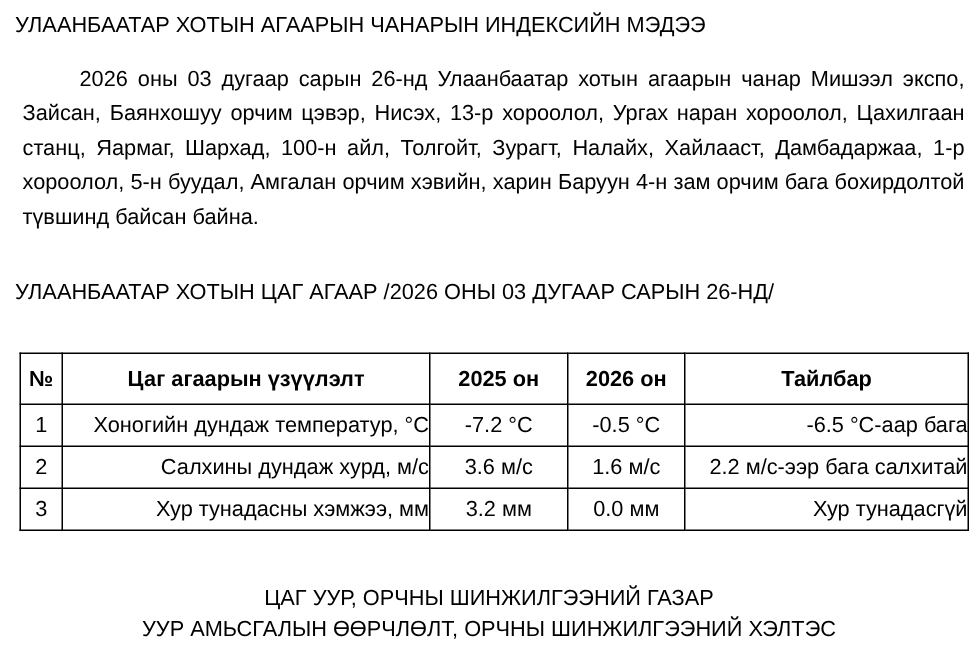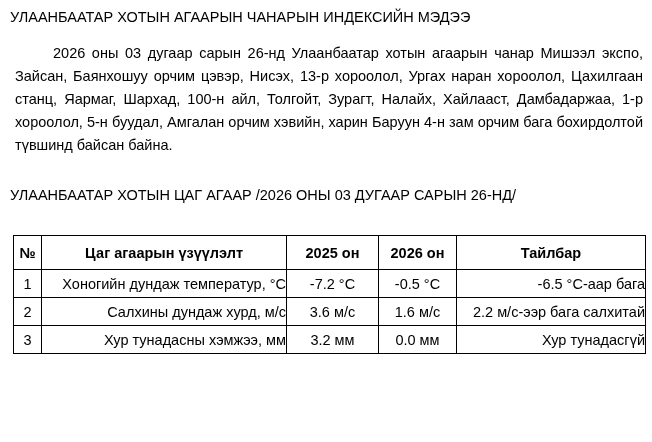--- a/index.html
+++ b/index.html
@@ -121,13 +121,15 @@
       <td class="cell-center">3</td>
       <td class="cell-left">Хур тунадасны хэмжээ, мм</td>
       <td class="cell-center">3.2 мм</td>
       <td class="cell-center">0.0 мм</td>
       <td class="cell-left">Хур тунадасгүй</td>
     </tr>
   </tbody>
 </table>
 
 <div class="footer-block">
+  <div>ЦАГ УУР, ОРЧНЫ ШИНЖИЛГЭЭНИЙ ГАЗАР</div>
+  <div>УУР АМЬСГАЛЫН ӨӨРЧЛӨЛТ, ОРЧНЫ ШИНЖИЛГЭЭНИЙ ХЭЛТЭС</div>
 </div>
 
 </body></html>

